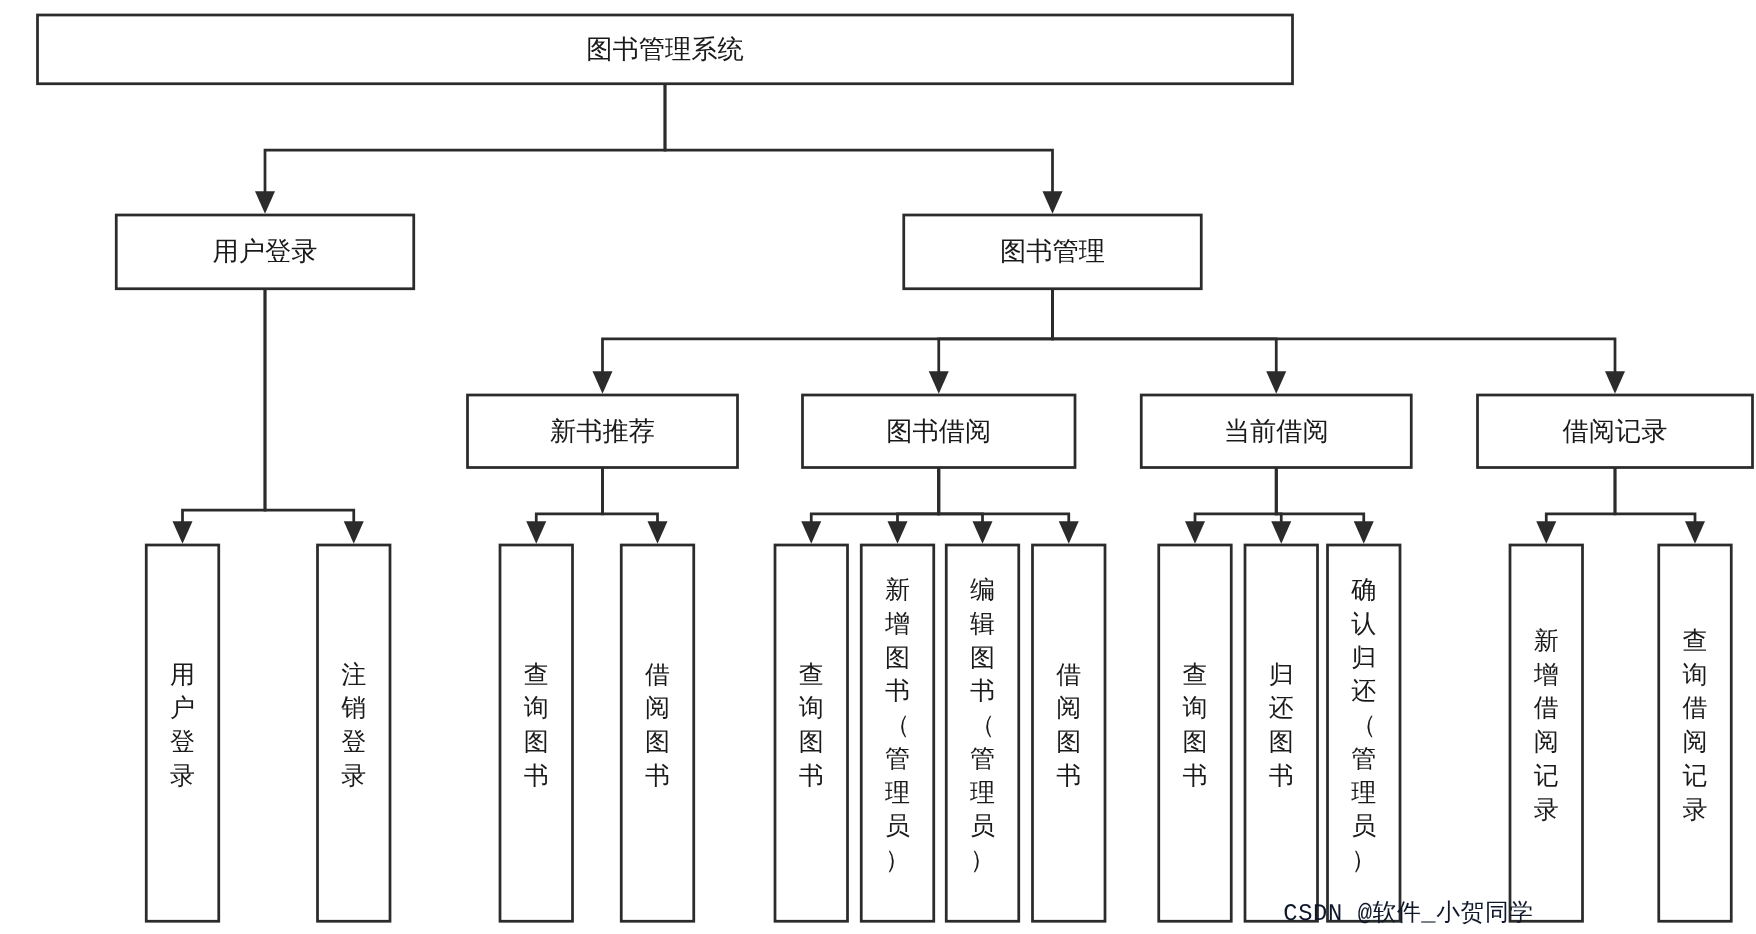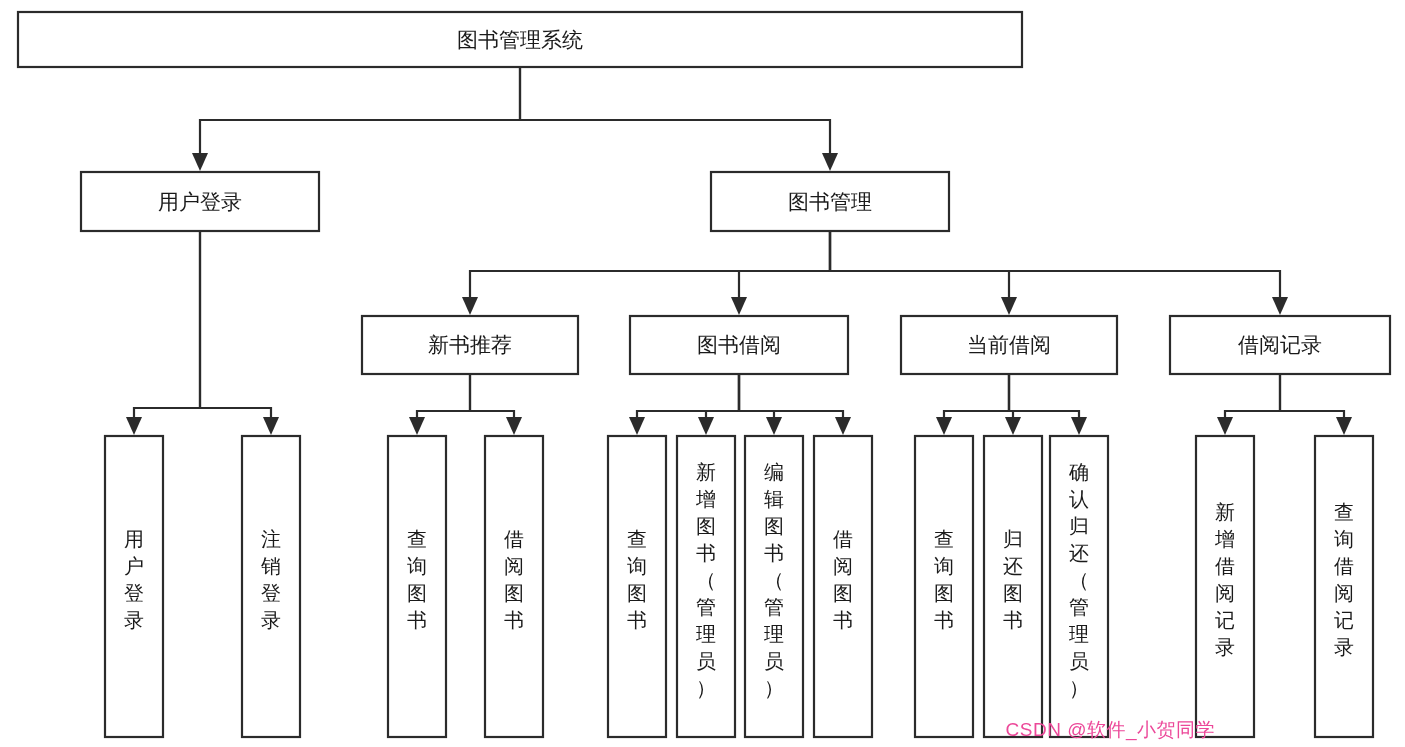--- a/index.html
+++ b/index.html
@@ -11,20 +11,21 @@
     width: 1405px;
     height: 747px;
     font-family: "DejaVu Sans", "Liberation Sans", sans-serif;
     overflow: hidden;
   }
   #diagram-root {
     position: relative;
     width: 1227px;
     height: 747px;
     background: #ffffff;
+    margin-left: 12px;
   }
   svg#tree-svg {
     position: absolute;
     left: 0;
     top: 0;
     width: 1405px;
     height: 747px;
     display: block;
   }
   .node-box {
@@ -51,23 +52,23 @@
     fill: none;
   }
   .arrow-head {
     fill: #2b2b2b;
     stroke: none;
   }
   .watermark-text {
     position: absolute;
     right: 12px;
     bottom: 4px;
-    font-family: Liberation Sans, sans-serif;
+    font-family: Liberation Mono, monospace;
     font-size: 19px;
-    color: #ec4899;
+    color: #0f172a;
     white-space: nowrap;
     letter-spacing: 0.5px;
     pointer-events: none;
   }
 </style>
 </head>
 <body>
 
 <div id="diagram-root">
   <svg id="tree-svg" viewBox="0 0 1405 747" xmlns="http://www.w3.org/2000/svg">

